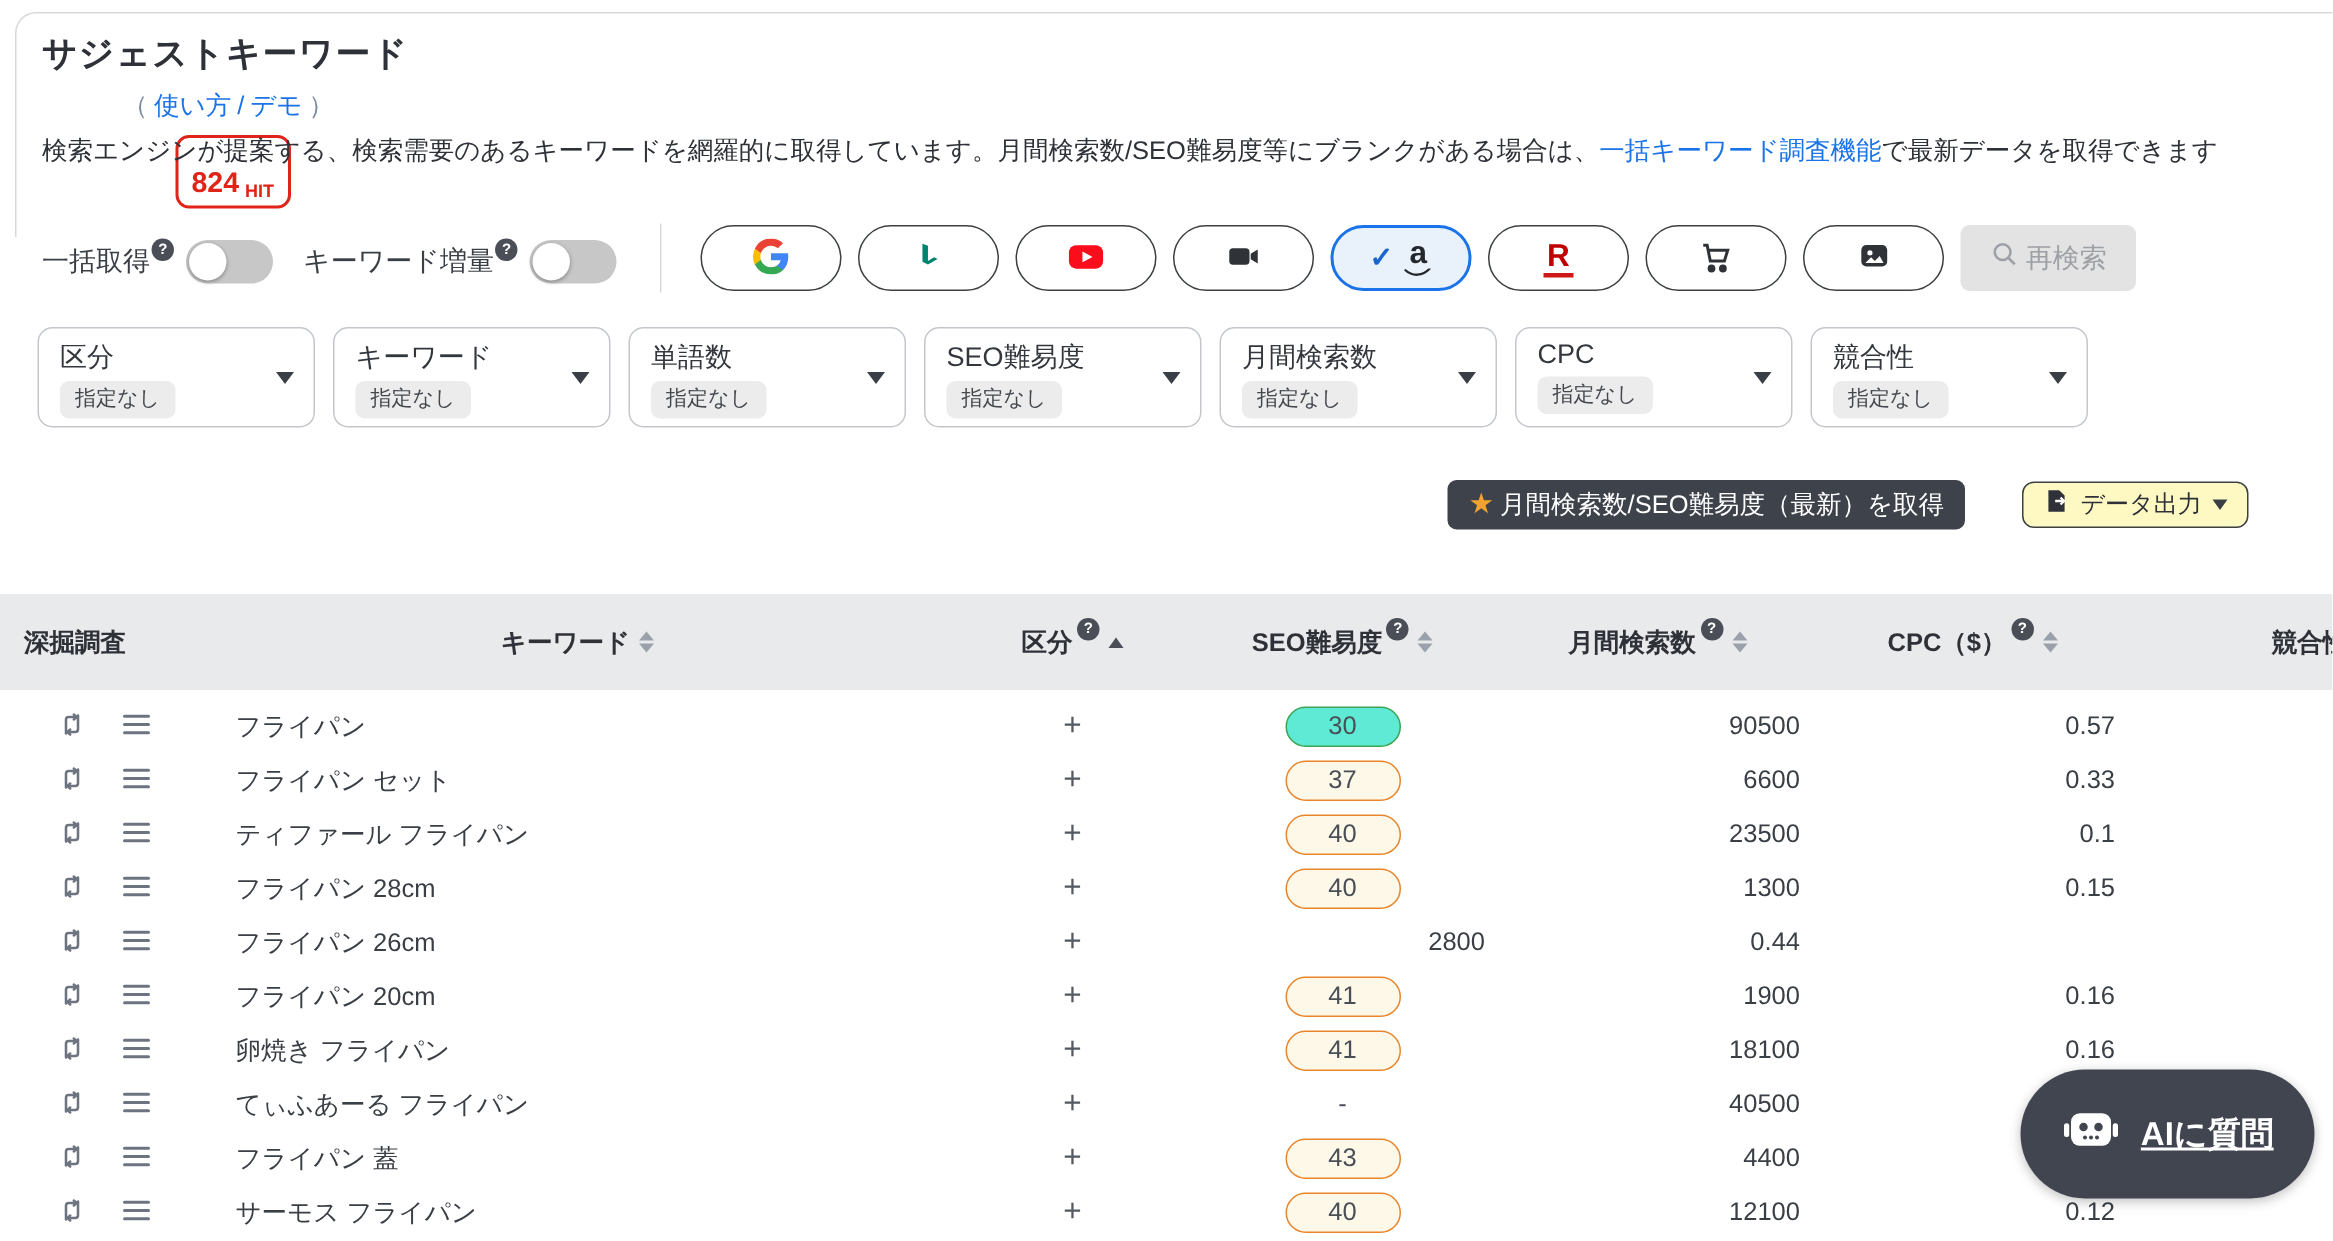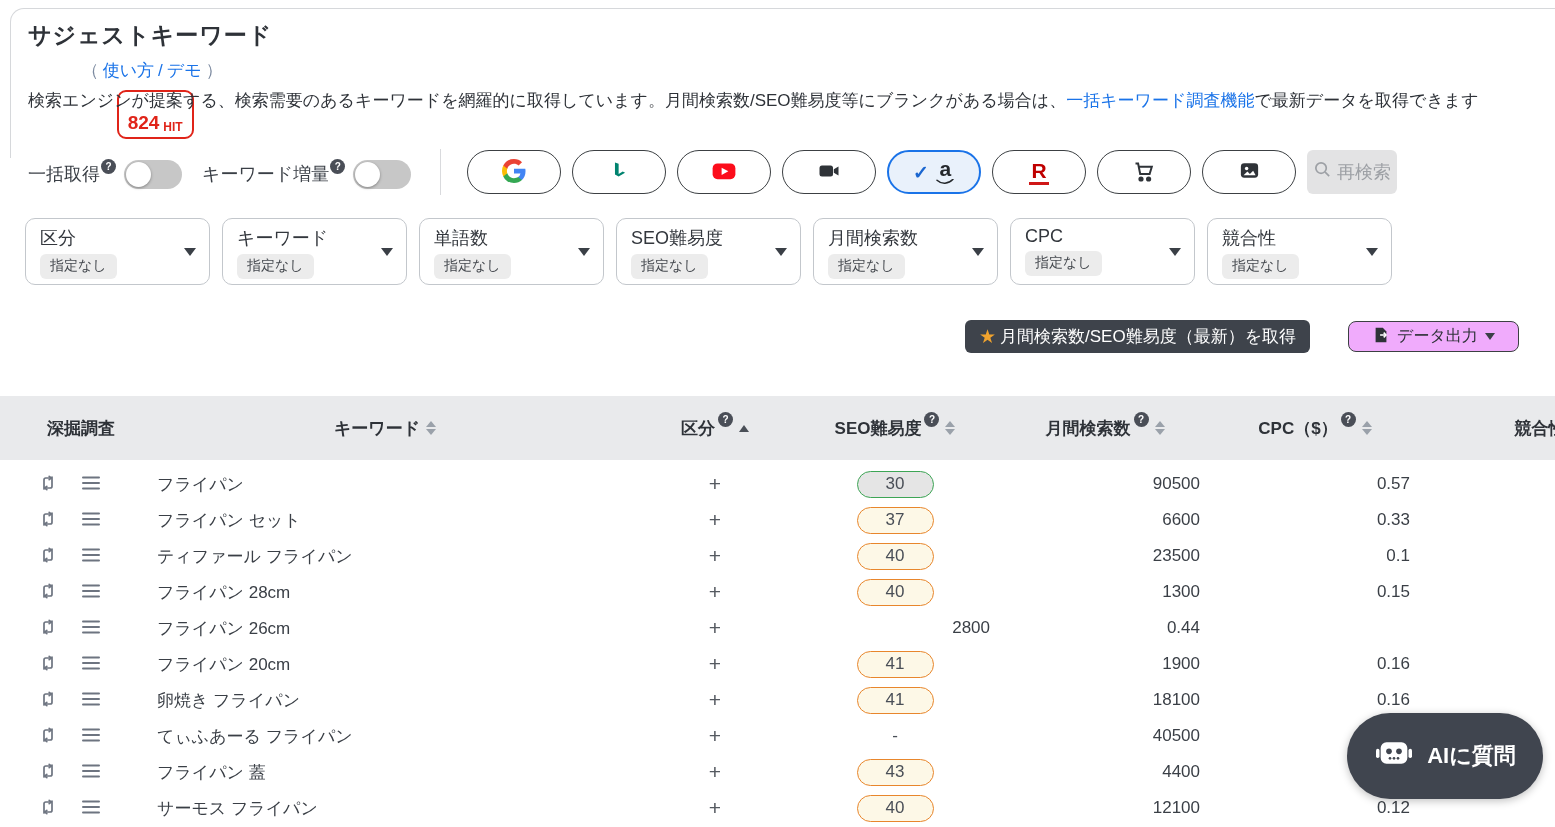--- a/index.html
+++ b/index.html
@@ -35,71 +35,71 @@
     box-shadow:0 1px 3px rgba(0,0,0,.35); }
   .v-divider { position:absolute; left:440px; top:149px; width:1px; height:46px; background:#d9dadd; }
 
   .engine-row { position:absolute; left:467px; top:150px; display:flex; gap:11px; align-items:center; }
   .engine-btn { width:94px; height:44px; border:1px solid #3c4043; border-radius:22px; background:#fff;
     display:flex; align-items:center; justify-content:center; gap:7px; cursor:pointer; }
   .engine-btn.selected { border:2px solid #1a73e8; background:#e9f1fb; }
   .amz-a { font-size:21px; font-weight:bold; color:#24282c; line-height:1; display:flex; flex-direction:column; align-items:center; }
   .amz-check { color:#1a66d0; font-size:19px; font-weight:bold; }
   .rkt { font-size:21px; font-weight:bold; color:#bf0000; border-bottom:3px solid #cf1717; padding:0 2px 0; line-height:1.1; }
-  .research-btn { width:90px; height:44px; border:none; border-radius:6px; background:#e3e3e4; color:#9da0a5;
+  .research-btn { width:117px; height:44px; border:none; border-radius:6px; background:#e3e3e4; color:#9da0a5;
     font-size:18px; display:flex; align-items:center; justify-content:center; gap:5px; cursor:default; font-family:inherit; }
 
   
   .filter-row { position:absolute; left:25px; top:218px; display:flex; gap:12px; }
   .filter-box { width:185px; height:67px; border:1px solid #c3c7cc; border-radius:10px; background:#fff; position:relative;
     padding:7px 14px 0; cursor:pointer; }
   .filter-title { font-size:18px; color:#33373d; }
   .filter-chip { display:inline-block; margin-top:4px; background:#ececec; border-radius:6px; padding:3px 10px 4px;
     font-size:14px; color:#44484e; }
   .filter-caret { position:absolute; right:13px; top:50%; transform:translateY(-50%); width:0; height:0;
     border-left:6px solid transparent; border-right:6px solid transparent; border-top:8px solid #3a3f46; }
 
   
   .fetch-btn { position:absolute; left:965px; top:320px; height:33px; background:#3e434b; color:#fff; border:none;
     border-radius:6px; display:flex; align-items:center; gap:4px; padding:0 14px; font-size:17px; cursor:pointer; font-family:inherit; }
   .fetch-btn .star { color:#f0a32e; font-size:19px; }
-  .export-btn { position:absolute; left:1348px; top:321px; height:31px; background:#f0abfc; border:1px solid #3c4043;
-    border-radius:8px; display:flex; align-items:center; gap:7px; padding:0 23px; font-size:16px; color:#2e3238; cursor:pointer; font-family:inherit; }
+  .export-btn { position:absolute; left:1348px; top:321px; height:31px; background:#fef9c3; border:1px solid #3c4043;
+    border-radius:8px; display:flex; align-items:center; gap:7px; padding:0 13px; font-size:16px; color:#2e3238; cursor:pointer; font-family:inherit; }
   .export-btn .caret { width:0; height:0; border-left:5px solid transparent; border-right:5px solid transparent; border-top:7px solid #3a3f46; }
 
   
   .table { position:absolute; left:0; top:396px; width:1660px; }
   .thead { display:grid; grid-template-columns:130px 510px 150px 210px 210px 210px 240px; height:64px; background:#e9eaec; }
   .th { display:flex; align-items:center; justify-content:center; gap:3px; font-size:17px; font-weight:bold; color:#2e3238; cursor:pointer; }
-  .th.first { justify-content:flex-start; padding-left:47px; }
+  .th.first { justify-content:flex-start; padding-left:16px; }
   .sort { display:flex; flex-direction:column; gap:2px; margin-left:3px; }
   .sort .up { width:0; height:0; border-left:5px solid transparent; border-right:5px solid transparent; border-bottom:6px solid #9aa1aa; }
   .sort .down { width:0; height:0; border-left:5px solid transparent; border-right:5px solid transparent; border-top:6px solid #9aa1aa; }
   .sort-active-up { width:0; height:0; border-left:5px solid transparent; border-right:5px solid transparent; border-bottom:7px solid #4a4f57; margin-left:3px; }
   .q-icon.hdr { transform:translateY(-9px); margin-left:0; }
 
   .tbody { padding-top:6px; }
   .trow { display:grid; grid-template-columns:130px 510px 150px 210px 210px 210px 240px; height:36px; align-items:center; }
   .cell-tools { display:flex; align-items:center; gap:24px; padding-left:38px; }
   .icon-btn { background:none; border:none; padding:0; cursor:pointer; display:flex; align-items:center; }
   .cell-keyword { font-size:17px; color:#3a3f46; padding-left:27px; white-space:nowrap; }
   .cell-kubun { text-align:center; }
   .kubun-add { background:none; border:none; font-size:21px; color:#555a61; cursor:pointer; line-height:1; font-family:inherit; }
   .cell-seo { display:flex; justify-content:center; }
   .badge { min-width:77px; height:27px; border-radius:14px; display:flex; align-items:center; justify-content:center;
     font-size:17px; color:#4a4f57; }
-  .badge-green { border:1.5px solid #3da555; background:#e5e5e5; }
+  .badge-green { border:1.5px solid #3da555; background:#5eead4; }
   .badge-orange { border:1.5px solid #e8862c; background:#fdf8e7; }
   .badge-plain { border:none; background:transparent; }
   .cell-num { font-size:17px; color:#3a3f46; text-align:right; padding-right:10px; }
 
   
   .ai-btn { position:absolute; right:12px; bottom:28px; width:196px; height:86px; border-radius:43px; border:none;
     background:#40454f; color:#fff; display:flex; align-items:center; justify-content:center; gap:13px;
-    font-size:22px; font-weight:bold; cursor:pointer; font-family:inherit; box-shadow:0 2px 8px rgba(0,0,0,.25); }
+    font-size:22px; font-weight:bold; cursor:pointer; font-family:inherit; box-shadow:0 2px 8px rgba(0,0,0,.25);text-decoration:underline; }
 </style>
 </head>
 <body>
 
 <div class="page">
 
   <div class="panel-edge"></div>
 
   <div class="title-row">
     <span class="page-title">サジェストキーワード</span>

